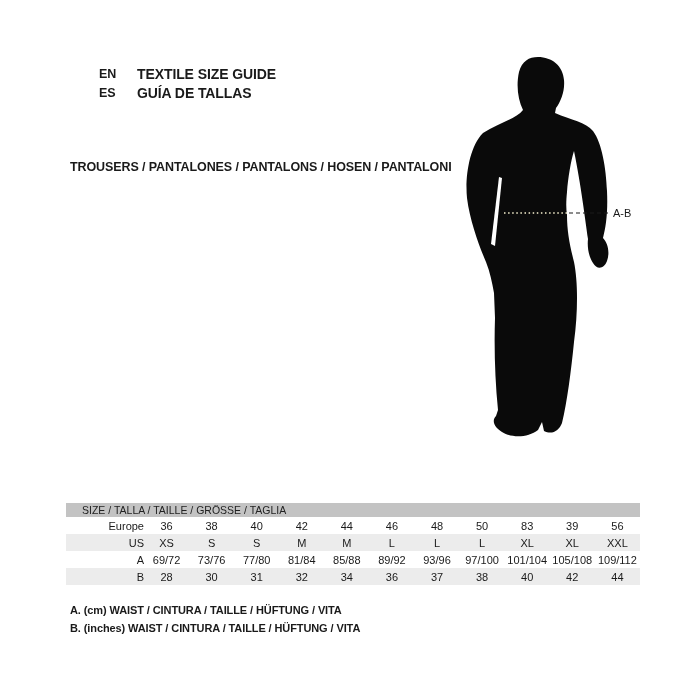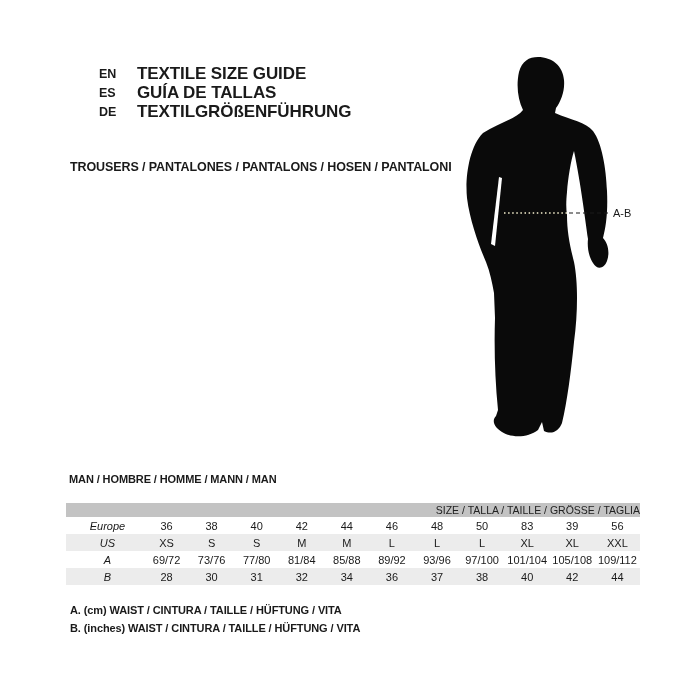--- a/index.html
+++ b/index.html
@@ -14,21 +14,21 @@
   body{
     width:700px;height:700px;position:relative;overflow:hidden;
     font-family:"Liberation Sans", sans-serif;color:var(--text,#1a1a1a);
   }
   .page{position:absolute;inset:0;background:#ffffff;}
 
   
   .lang-block{position:absolute;left:70px;top:64px;}
   .lang-row{display:flex;height:19px;align-items:center;}
   .lang-code{display:inline-block;width:38px;font-size:12.5px;font-weight:700;letter-spacing:-0.1px;margin-left:29px;}
-  .lang-label{font-size:17px;font-weight:700;letter-spacing:-0.1px;}
+  .lang-label{font-size:14px;font-weight:700;letter-spacing:-0.1px;}
 
   .category{position:absolute;left:70px;top:160px;font-size:12.5px;font-weight:700;letter-spacing:-0.1px;}
 
   
   .figure-wrap{position:absolute;left:440px;top:50px;width:210px;height:400px;}
   .figure-wrap svg{display:block;width:210px;height:400px;}
   .measure-label-text{font-family:"Liberation Sans",sans-serif;font-size:11px;fill:var(--text,#1a1a1a);}
 
   
   .section-title{position:absolute;left:69px;top:473px;font-size:11px;font-weight:700;letter-spacing:-0.1px;}
@@ -36,45 +36,41 @@
     position:absolute;left:66px;top:503px;width:574px;
     border-collapse:collapse;table-layout:fixed;
   }
   table.size-table col.label-col{width:78px;}
   table.size-table td{
     font-size:11px;height:17px;text-align:center;vertical-align:middle;
     white-space:nowrap;overflow:hidden;padding:0;
   }
   table.size-table tr.table-head td{
     background:var(--table-header-bg,#c3c3c3);height:14px;
-    text-align:right;padding-left:16px;font-size:10.5px;color:#222;
-  }
-  table.size-table td.row-label{text-align:center;padding-left:5px;font-style:italic;}
+    text-align:left;padding-left:16px;font-size:10.5px;color:#222;
+  }
+  table.size-table td.row-label{text-align:right;padding-left:5px;}
   table.size-table tr.alt td{background:var(--row-alt-bg,#ececec);}
 
   .footnotes{position:absolute;left:70px;top:604px;}
   .footnote{font-size:11px;font-weight:700;height:18px;letter-spacing:-0.1px;}
 </style>
 </head>
 <body>
 
 <div class="page">
 
   <section class="lang-block">
     <div class="lang-row">
       <span class="lang-code">EN</span>
       <span class="lang-label">TEXTILE SIZE GUIDE</span>
     </div>
     <div class="lang-row">
       <span class="lang-code">ES</span>
       <span class="lang-label">GUÍA DE TALLAS</span>
-    </div>
-    <div class="lang-row">
-      <span class="lang-code">DE</span>
-      <span class="lang-label">TEXTILGRÖßENFÜHRUNG</span>
     </div>
   </section>
 
   <div class="category">TROUSERS / PANTALONES / PANTALONS / HOSEN / PANTALONI</div>
 
   <div class="figure-wrap">
     <svg viewBox="0 0 210 400" xmlns="http://www.w3.org/2000/svg">
       <path fill="var(--silhouette,#0a0a0a)" d="
         M 98,7
         C 112,7 123,16 124,30
@@ -110,21 +106,20 @@
 
       <polygon fill="#ffffff" points="59,127 62,128 55,196 51,194"></polygon>
 
       <line x1="64" y1="163" x2="128" y2="163" stroke="var(--measure-dots,#f7f1cf)" stroke-width="1.5" stroke-dasharray="1.5 2.6"></line>
 
       <line x1="129" y1="163" x2="170" y2="163" stroke="var(--text,#1a1a1a)" stroke-width="1.2" stroke-dasharray="4 3"></line>
       <text class="measure-label-text" x="173" y="167">A-B</text>
     </svg>
   </div>
 
-  <div class="section-title">MAN / HOMBRE / HOMME / MANN / MAN</div>
 
   <table class="size-table">
     <colgroup>
       <col class="label-col">
         <col>
         <col>
         <col>
         <col>
         <col>
         <col>

